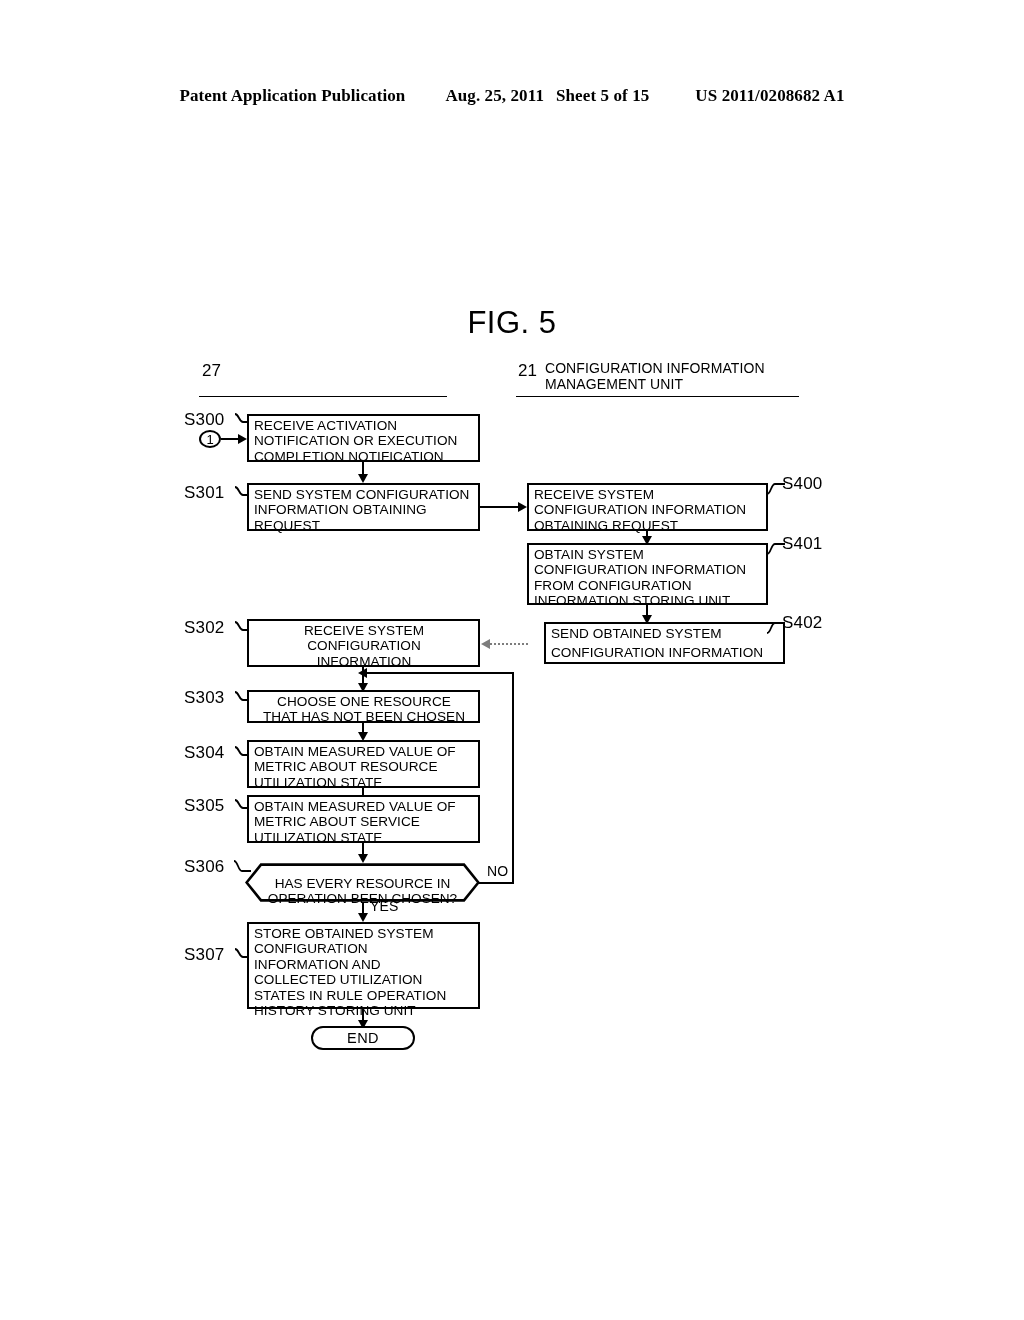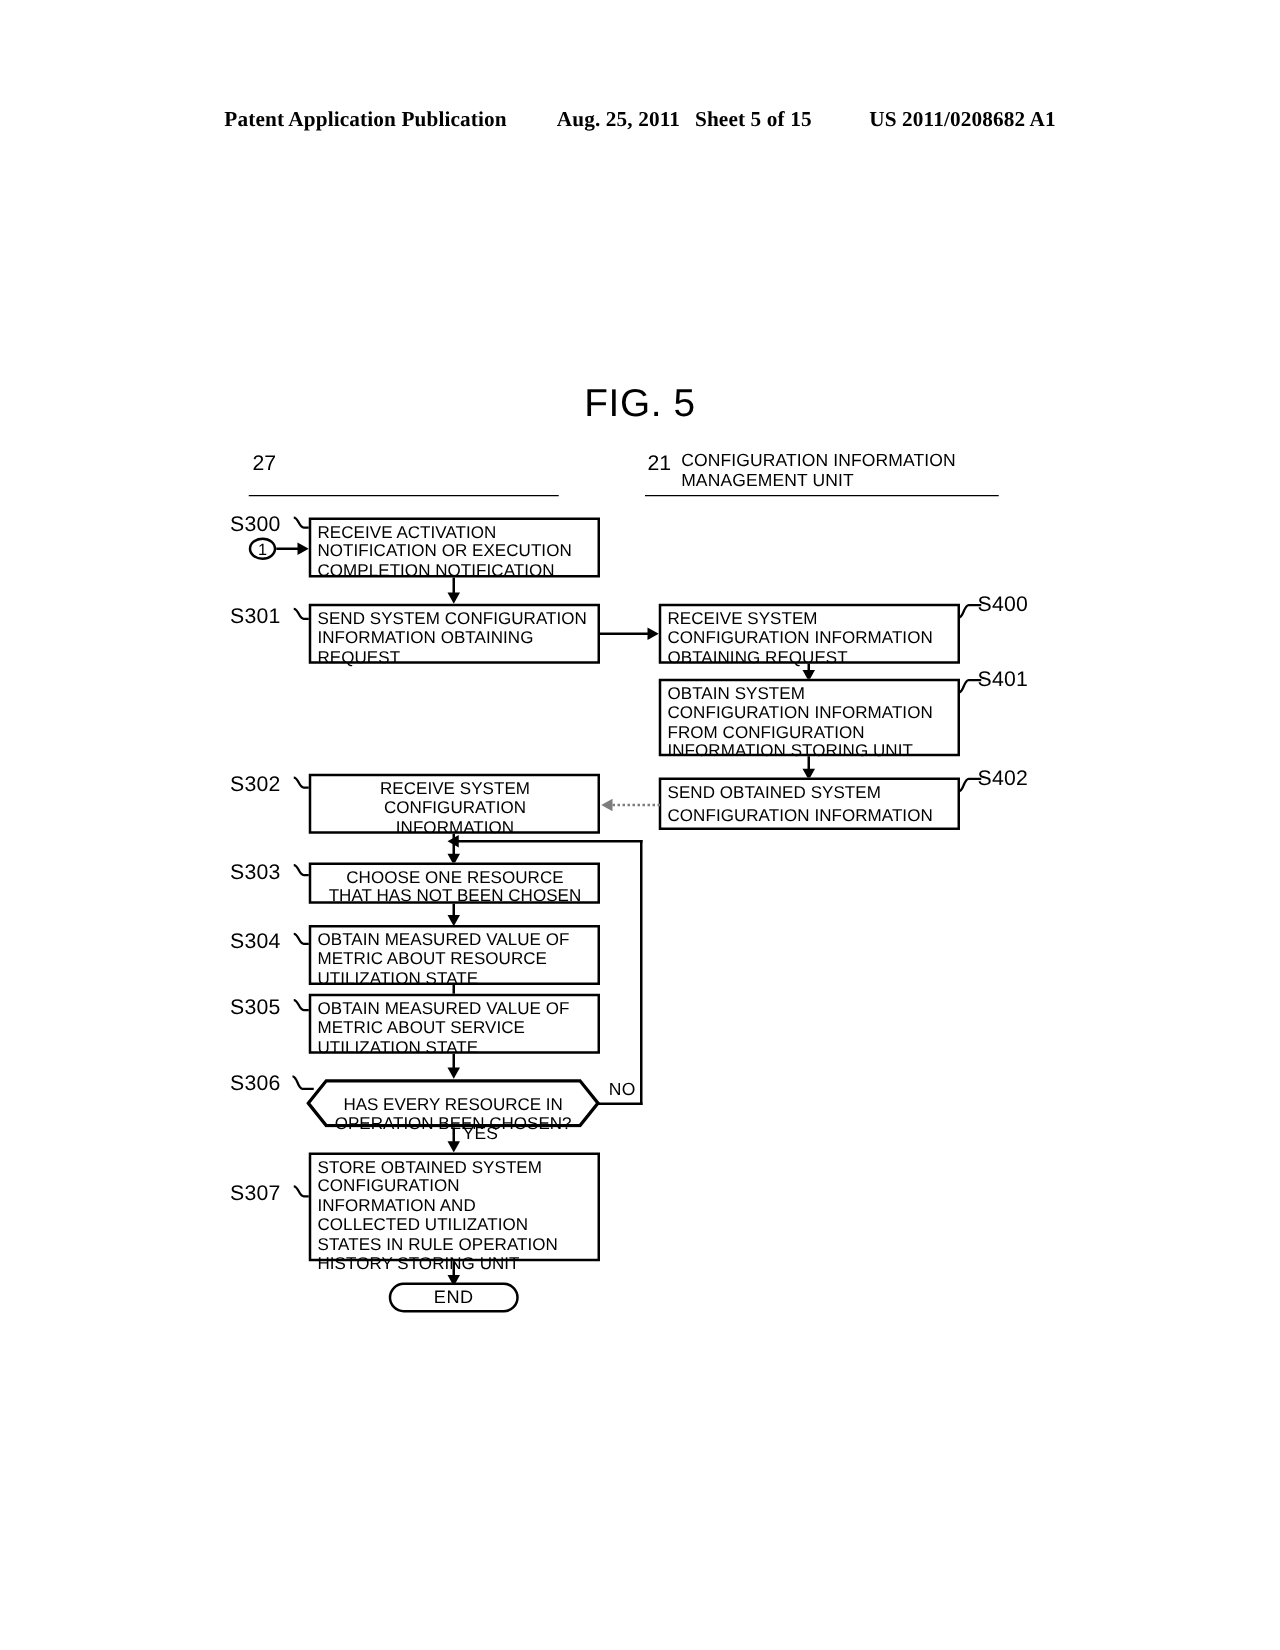--- a/index.html
+++ b/index.html
@@ -382,21 +382,21 @@
   <div class="line">INFORMATION STORING UNIT</div>
 </div>
 <svg class="leader" style="left:766px; top:541px;" width="20" height="16" viewBox="0 0 20 16">
   <path d="M1 13 C 5 13, 5 3, 9 3 L 19 3" fill="none" stroke="#000" stroke-width="1.8"></path>
 </svg>
 <div class="step-label" style="left:782px; top:535px;">S401</div>
 
 <div class="vline" style="left:646px; top:605px; height:12px;"></div>
 <div class="arrow-down" style="left:641.5px; top:615px;"></div>
 
-<div class="box" style="left:527px; top:622px; width:241px; height:42px;">
+<div class="box" style="left:544px; top:622px; width:241px; height:42px;">
   <div class="line">SEND OBTAINED SYSTEM</div>
   <div class="line">CONFIGURATION INFORMATION</div>
 </div>
 <svg class="leader" style="left:766px; top:620px;" width="20" height="16" viewBox="0 0 20 16">
   <path d="M1 13 C 5 13, 5 3, 9 3 L 19 3" fill="none" stroke="#000" stroke-width="1.8"></path>
 </svg>
 <div class="step-label" style="left:782px; top:614px;">S402</div>
 
 <div class="hline dotted" style="left:490px; top:643px; width:38px;"></div>
 <div class="arrow-left grey" style="left:481px; top:638.5px;"></div>

